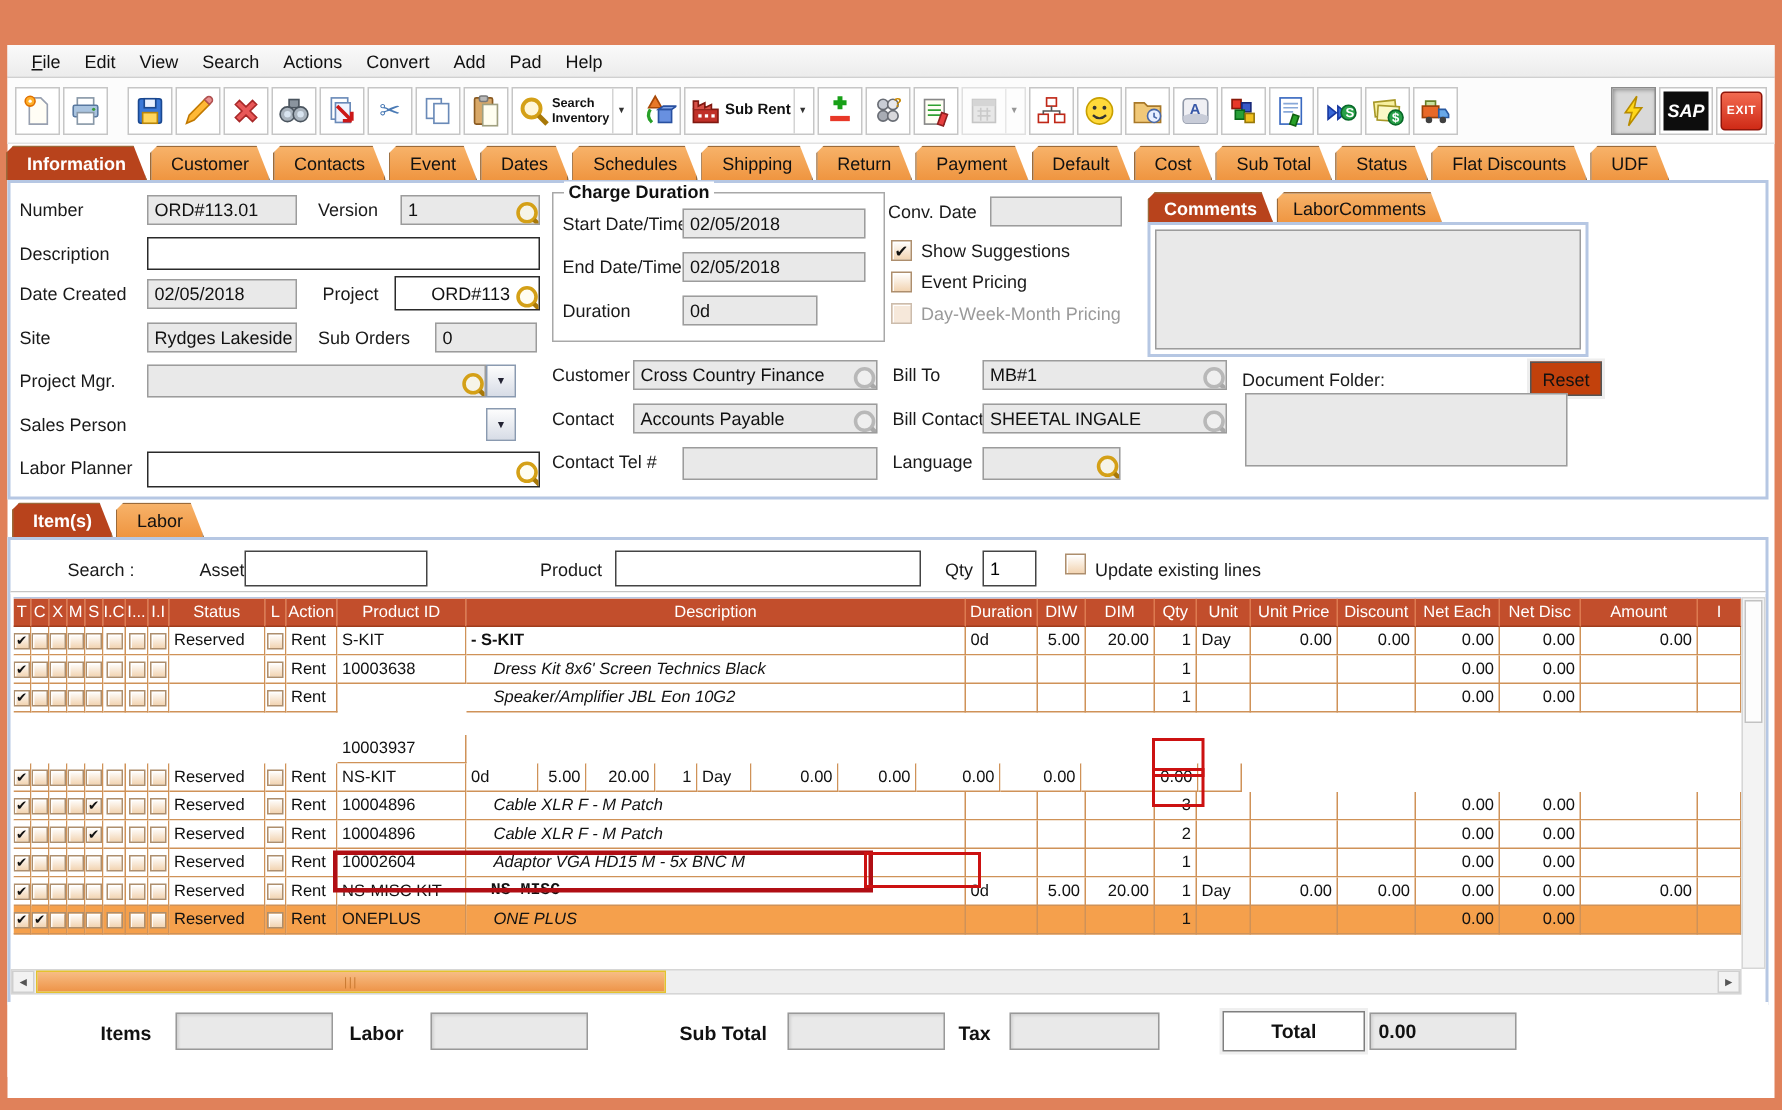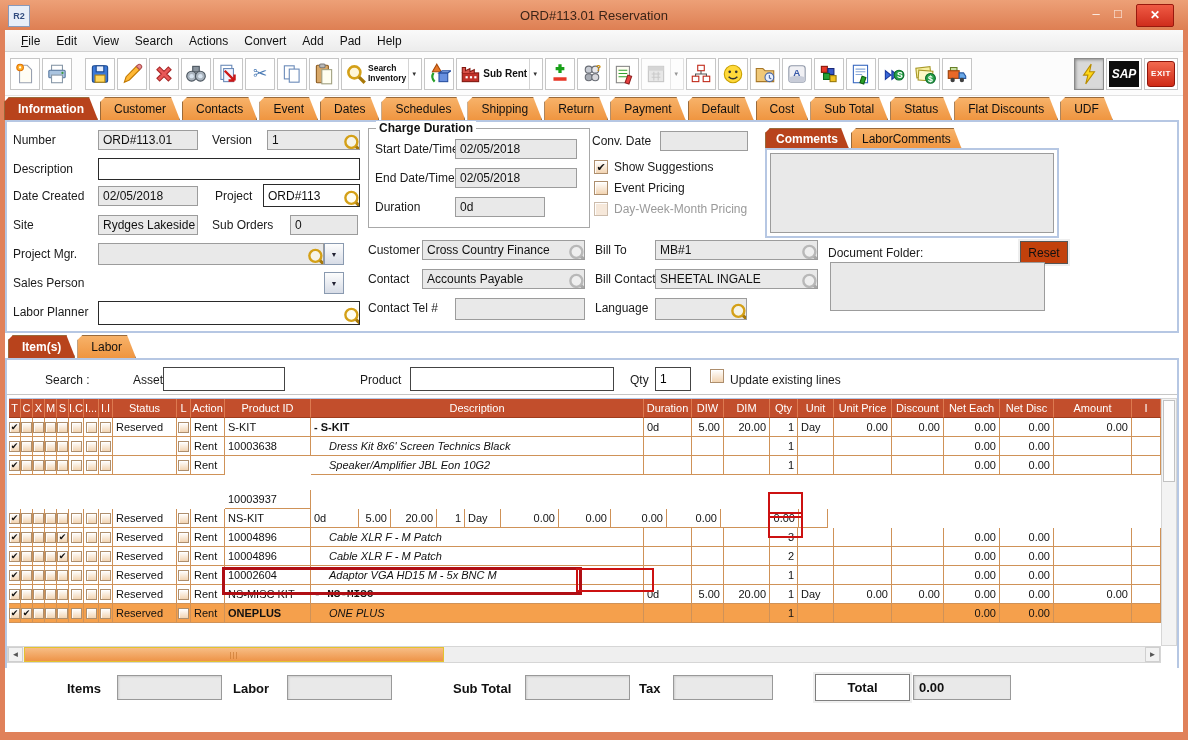--- a/index.html
+++ b/index.html
@@ -32,21 +32,21 @@
   .tabrow2{position:absolute;left:5px;top:335px;width:1178px;height:23px;display:flex;align-items:flex-end;padding-left:3px;box-sizing:border-box;}
   .tab{height:22px;line-height:22px;padding:0 13px;background:linear-gradient(#f7b269,#ef9540);color:#111;font-size:12px;margin-right:2px;border:1px solid #9a6a3a;border-bottom:none;clip-path:polygon(0 100%,0 5px,5px 0,calc(100% - 9px) 0,100% 100%);white-space:nowrap;}
   .tab.active{background:#b8431c;color:#fff;font-weight:bold;}
   
   .panel{position:absolute;background:#fff;border:2px solid #b6c7e3;box-sizing:border-box;}
   #info-panel{left:5px;top:120px;width:1174px;height:213px;}
   #items-panel{left:5px;top:358px;width:1174px;height:312px;}
   .lbl{position:absolute;font-size:12px;color:#1a1a1a;white-space:nowrap;}
   .lbl.dis{color:#9a9a9a;}
   .fld{position:absolute;height:20px;background:#e9e9e9;border:1px solid #9c9c9c;font-size:12px;display:flex;align-items:center;padding:0 4px;color:#111;box-sizing:border-box;white-space:nowrap;overflow:hidden;}
-  .fld.white{background:#fff;border:1px solid #2a2a2a;}
+  .fld.white{background:#fff;border:1px solid #2a2a2a;justify-content:flex-end;}
   .fld.magpad{padding-right:19px;}
   .mag{position:absolute;right:1px;top:50%;transform:translateY(-50%);width:17px;height:17px;}
   .ddbtn{position:absolute;width:20px;height:22px;background:linear-gradient(#fdfdfd,#d7dce6);border:1px solid #8a9ab0;display:flex;align-items:center;justify-content:center;font-size:7px;color:#223;box-sizing:border-box;}
   .grpbox{position:absolute;border:1px solid #a8a8a8;box-sizing:border-box;}
   .grp-title{position:absolute;top:-8px;left:7px;background:#fff;font-weight:bold;font-size:12px;padding:0 3px;color:#111;}
   .cbx{position:absolute;width:14px;height:14px;background:linear-gradient(#ffffff,#f2d4b2);border:1px solid #ad8e6d;box-shadow:inset 1px 1px 0 rgba(255,255,255,.9);display:flex;align-items:center;justify-content:center;font-size:11px;color:#111;box-sizing:border-box;}
   .cbx.dis{background:#f6e8da;border-color:#ccbcac;}
   .ctab{height:20px;line-height:20px;padding:0 10px;background:linear-gradient(#f7b269,#ef9540);color:#111;font-size:12px;margin-right:2px;border:1px solid #9a6a3a;border-bottom:none;clip-path:polygon(0 100%,0 5px,5px 0,calc(100% - 8px) 0,100% 100%);display:inline-block;white-space:nowrap;}
   .ctab.active{background:#b8431c;color:#fff;font-weight:bold;}
   .comments-wrap{position:absolute;left:758px;top:26px;width:294px;height:90px;border:2px solid #b6c7e3;background:#fff;box-sizing:border-box;padding:3px;}
@@ -79,27 +79,20 @@
   #totals{position:absolute;left:5px;top:668px;width:1174px;height:50px;background:#fff;}
   .tot-lbl{position:absolute;font-size:13px;font-weight:bold;color:#111;white-space:nowrap;}
   .tot-fld{position:absolute;top:7px;height:25px;background:#e9e9e9;border:1px solid #999;box-shadow:inset 1px 1px 2px rgba(0,0,0,.12);box-sizing:border-box;font-size:13px;font-weight:bold;display:flex;align-items:center;padding:0 5px;color:#111;}
   .tot-box{position:absolute;top:6px;height:27px;background:#fff;border:1px solid #7f7f7f;box-shadow:0 0 0 2px #efefef;box-sizing:border-box;font-size:13px;font-weight:bold;display:flex;align-items:center;justify-content:center;color:#111;}
 </style>
 </head>
 <body>
 
 <div id="window">
 
-  <div class="titlebar">
-    <div class="app-icon">R2</div>
-    <div class="win-title">ORD#113.01 Reservation</div>
-    <div class="win-min">–</div>
-    <div class="win-max">□</div>
-    <div class="win-close">✕</div>
-  </div>
 
   <div class="content-bg"></div>
 
   <div class="menubar" id="menubar">
       <div class="menu-item"><u>F</u>ile</div>
       <div class="menu-item">Edit</div>
       <div class="menu-item">View</div>
       <div class="menu-item">Search</div>
       <div class="menu-item">Actions</div>
       <div class="menu-item">Convert</div>
@@ -928,21 +921,21 @@
             <div class="tcb"></div>
           </div>
           <div class="td" style="width: 14px; padding: 0px; justify-content: center;">
             <div class="tcb"></div>
           </div>
           <div class="td" style="width: 64px;">Reserved</div>
           <div class="td" style="width: 14px; padding: 0px; justify-content: center;">
             <div class="tcb"></div>
           </div>
           <div class="td" style="width: 34px;">Rent</div>
-          <div class="td" style="width: 86px; font-weight: bold;">ONEPLUS</div>
+          <div class="td" style="width: 86px;">ONEPLUS</div>
           <div class="td item" style="width: 333px;">ONE PLUS</div>
           <div class="td" style="width: 48px;"></div>
           <div class="td r" style="width: 32px;"></div>
           <div class="td r" style="width: 46px;"></div>
           <div class="td r" style="width: 28px;">1</div>
           <div class="td" style="width: 36px;"></div>
           <div class="td r" style="width: 58px;"></div>
           <div class="td r" style="width: 52px;"></div>
           <div class="td r" style="width: 56px;">0.00</div>
           <div class="td r" style="width: 54px;">0.00</div>

